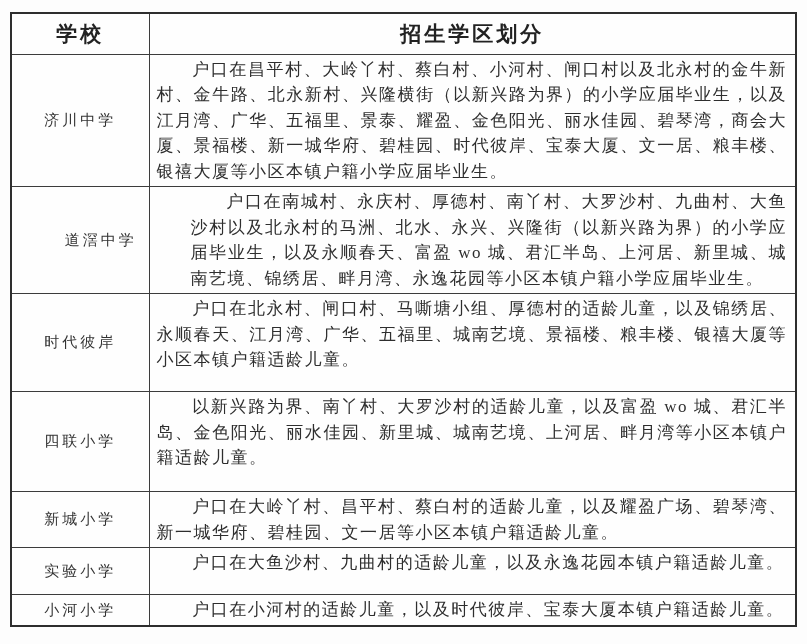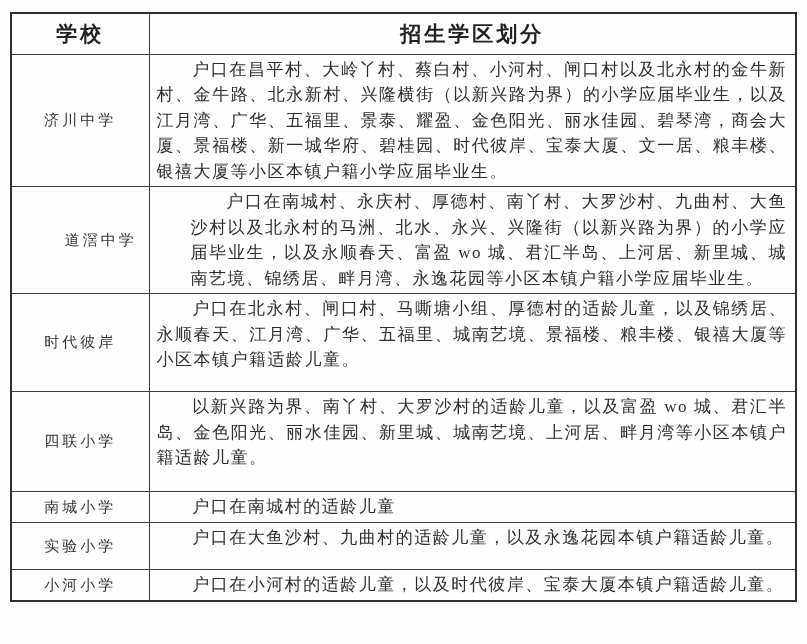--- a/index.html
+++ b/index.html
@@ -91,23 +91,23 @@
         <td class="district">户口在南城村、永庆村、厚德村、南丫村、大罗沙村、九曲村、大鱼沙村以及北永村的马洲、北水、永兴、兴隆街（以新兴路为界）的小学应届毕业生，以及永顺春天、富盈 wo 城、君汇半岛、上河居、新里城、城南艺境、锦绣居、畔月湾、永逸花园等小区本镇户籍小学应届毕业生。</td>
       </tr>
       <tr class="h98">
         <td class="school">时代彼岸</td>
         <td class="district">户口在北永村、闸口村、马嘶塘小组、厚德村的适龄儿童，以及锦绣居、永顺春天、江月湾、广华、五福里、城南艺境、景福楼、粮丰楼、银禧大厦等小区本镇户籍适龄儿童。</td>
       </tr>
       <tr class="h100b">
         <td class="school">四联小学</td>
         <td class="district">以新兴路为界、南丫村、大罗沙村的适龄儿童，以及富盈 wo 城、君汇半岛、金色阳光、丽水佳园、新里城、城南艺境、上河居、畔月湾等小区本镇户籍适龄儿童。</td>
       </tr>
-      <tr class="h27">
-        <td class="school">南城小学</td>
-        <td class="district">户口在南城村的适龄儿童</td>
+      <tr class="h55">
+        <td class="school">新城小学</td>
+        <td class="district">户口在大岭丫村、昌平村、蔡白村的适龄儿童，以及耀盈广场、碧琴湾、新一城华府、碧桂园、文一居等小区本镇户籍适龄儿童。</td>
       </tr>
       <tr class="h47">
         <td class="school">实验小学</td>
         <td class="district">户口在大鱼沙村、九曲村的适龄儿童，以及永逸花园本镇户籍适龄儿童。</td>
       </tr>
       <tr class="h28">
         <td class="school">小河小学</td>
         <td class="district">户口在小河村的适龄儿童，以及时代彼岸、宝泰大厦本镇户籍适龄儿童。</td>
       </tr>
     </tbody>

